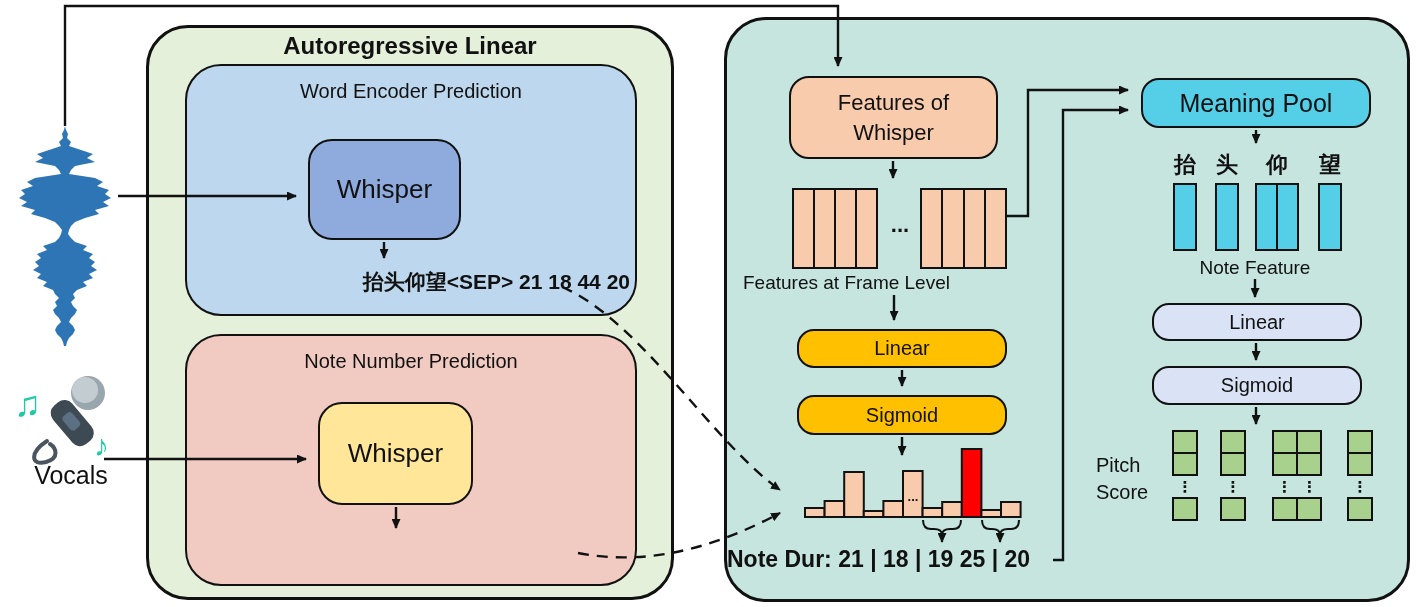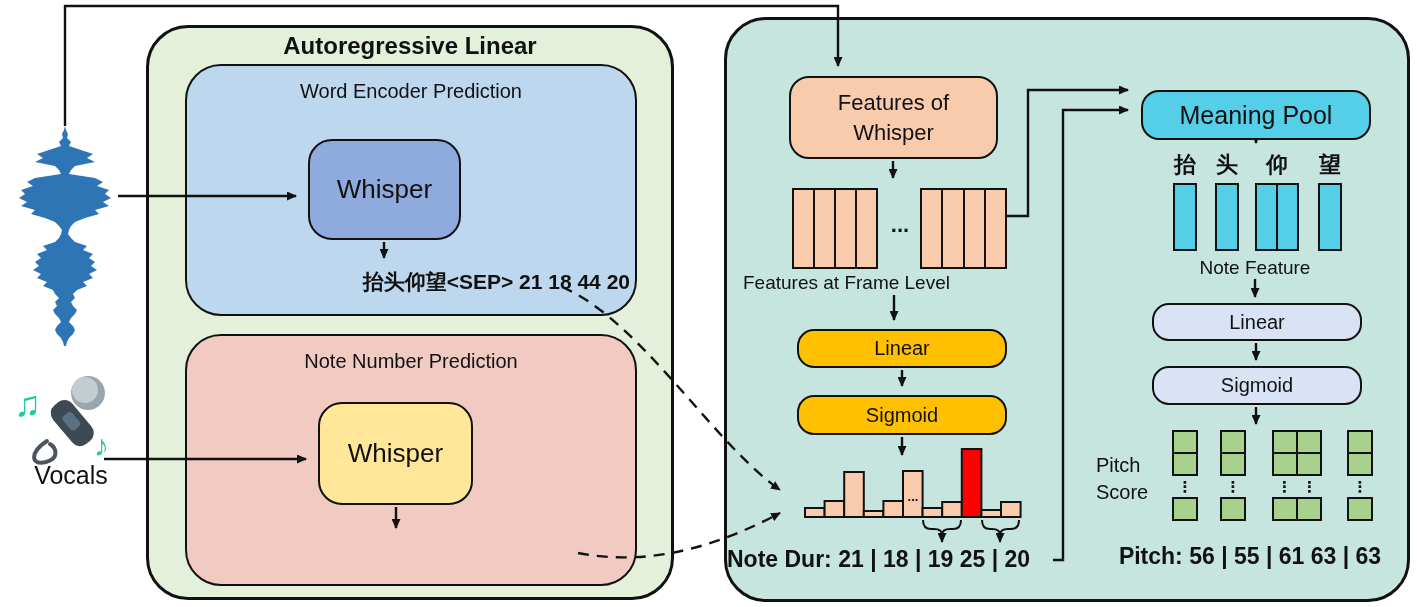--- a/index.html
+++ b/index.html
@@ -69,21 +69,21 @@
   </div>
   <div class="lbl txt" style="left:743px;top:272px;width:260px;font-size:19px;">Features at Frame Level</div>
 
   <div class="cbox txt" style="left:797px;top:329px;width:210px;height:39px;background:#FFC000;border-radius:17px;font-size:20px;">Linear</div>
   <div class="cbox txt" style="left:797px;top:395px;width:210px;height:40px;background:#FFC000;border-radius:17px;font-size:20px;">Sigmoid</div>
 
   <div class="lbl bold txt" style="left:899px;top:489px;width:28px;font-size:13px;text-align:center;">...</div>
 
   <div class="lbl bold txt" style="left:727px;top:546px;font-size:23px;">Note Dur: 21 | 18 | 19 25 | 20</div>
 
-  <div class="cbox txt" style="left:1141px;top:78px;width:230px;height:50px;background:#55CEE8;border-radius:18px;font-size:25px;margin-top:12px;">Meaning Pool</div>
+  <div class="cbox txt" style="left:1141px;top:78px;width:230px;height:50px;background:#55CEE8;border-radius:18px;font-size:25px;">Meaning Pool</div>
 
   <div class="lbl bold txt" style="left:1173px;top:150px;width:24px;font-size:22px;text-align:center;">抬</div>
   <div class="lbl bold txt" style="left:1215px;top:150px;width:24px;font-size:22px;text-align:center;">头</div>
   <div class="lbl bold txt" style="left:1265px;top:150px;width:24px;font-size:22px;text-align:center;">仰</div>
   <div class="lbl bold txt" style="left:1318px;top:150px;width:24px;font-size:22px;text-align:center;">望</div>
 
   <div class="fgroup" style="left:1173px;top:183px;width:24px;height:68px;">
     <div class="ncell"></div>
   </div>
   <div class="fgroup" style="left:1215px;top:183px;width:24px;height:68px;">
@@ -153,21 +153,20 @@
     <div class="vdots" style="width:26px;">⋮</div>
     <div class="prow">
         <div class="gsq f"></div>
       </div>
   </div>
 
   <div class="lbl txt" style="left:1096px;top:452px;font-size:20px;line-height:27px;">
     <span>Pitch</span><br>
     <span>Score</span>
   </div>
-  <div class="lbl bold txt" style="left:1090px;top:543px;width:320px;font-size:23px;text-align:center;">Pitch: 56 | 55 | 61 63 | 63</div>
 
   <div class="lbl txt" style="left:15px;top:461px;width:112px;font-size:25px;text-align:center;">Vocals</div>
 
   <svg id="overlay" width="1417" height="607" viewBox="0 0 1417 607">
     <defs>
       <marker id="ah" markerWidth="11" markerHeight="9" refX="9" refY="4.5" orient="auto" markerUnits="userSpaceOnUse">
         <path d="M0,0 L10,4.5 L0,9 Z" fill="#111"></path>
       </marker>
     </defs>
 

